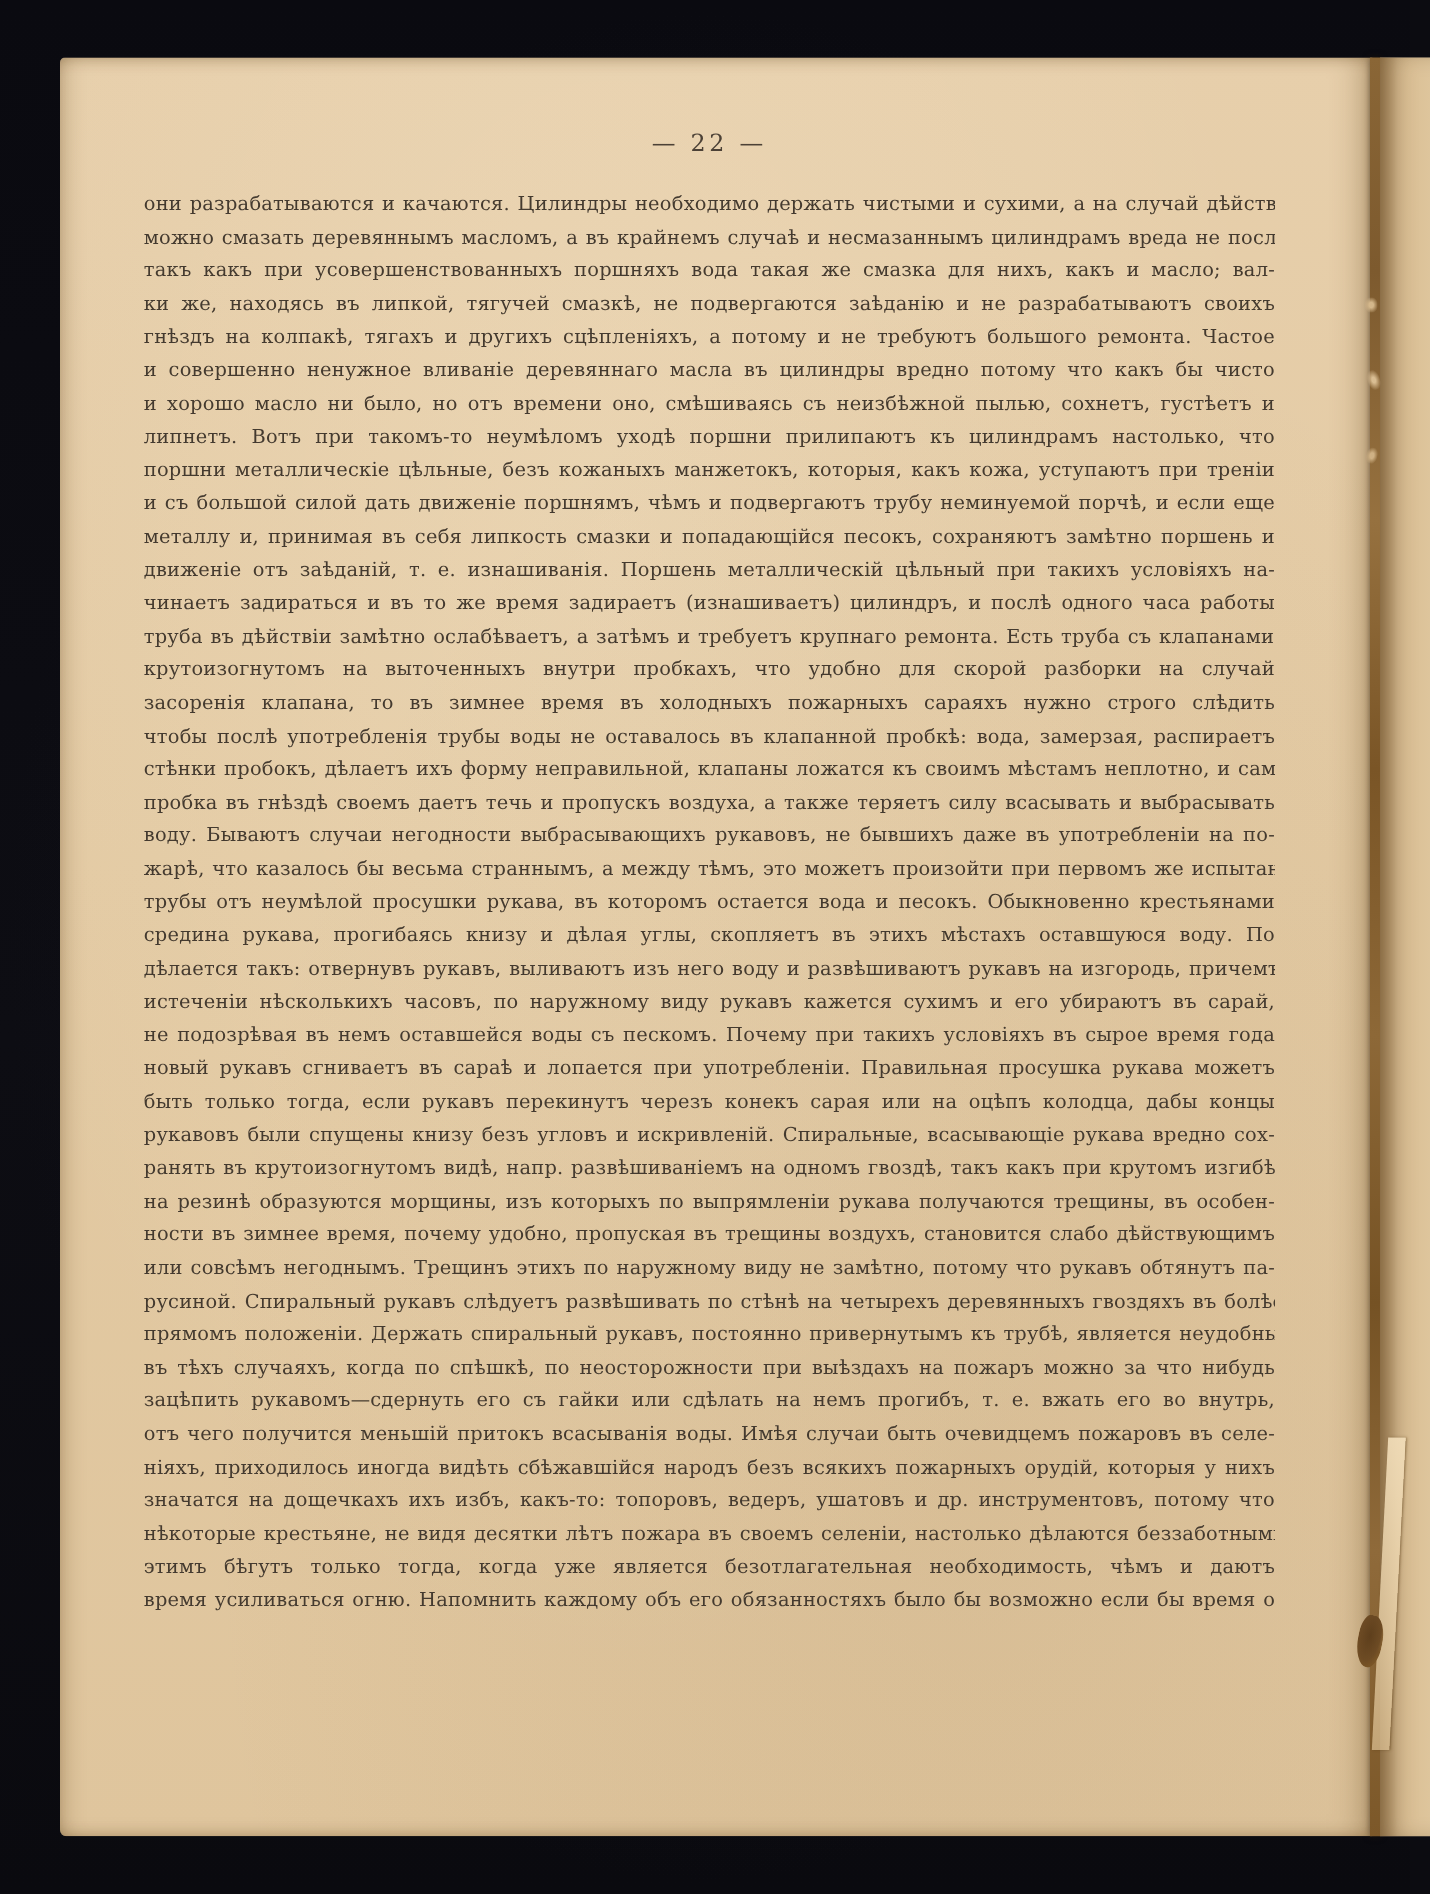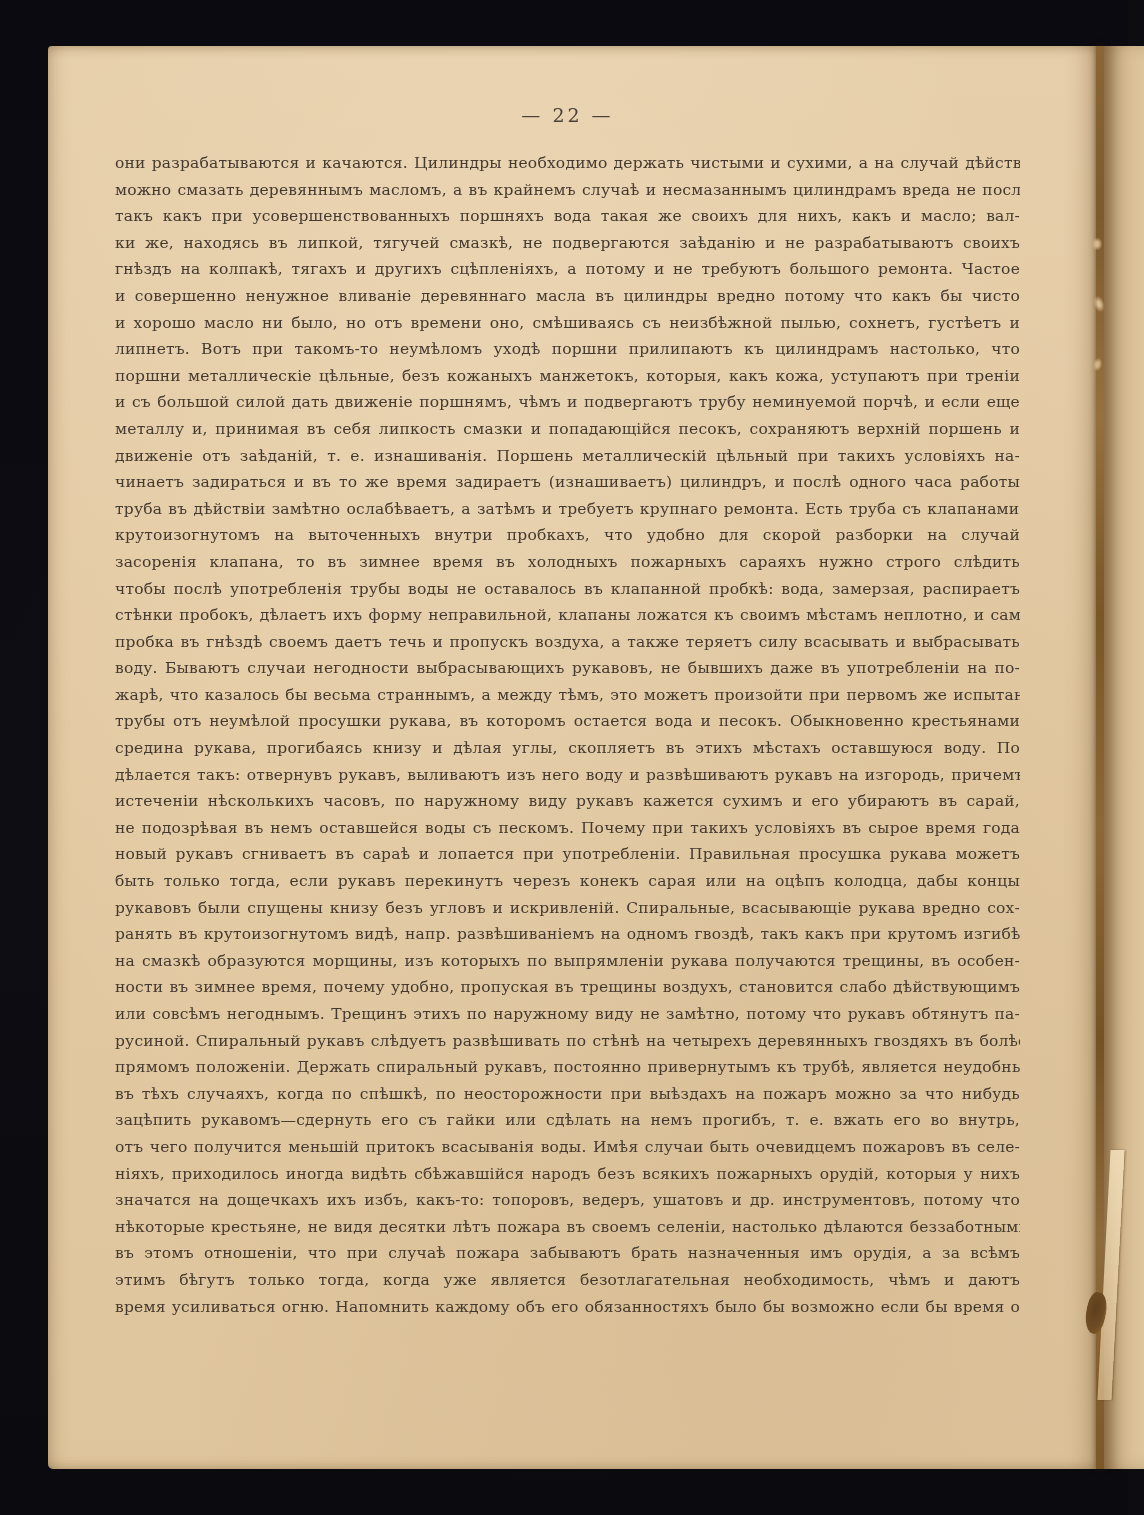--- a/index.html
+++ b/index.html
@@ -136,60 +136,59 @@
 </style>
 </head>
 <body>
 
 <div class="scan">
   <div class="left-page">
     <div class="page-number">— 22 —</div>
     <div class="body-text">
         <div class="line">они разрабатываются и качаются. Цилиндры необходимо держать чистыми и сухими, а на случай дѣйствія</div>
         <div class="line">можно смазать деревяннымъ масломъ, а въ крайнемъ случаѣ и несмазаннымъ цилиндрамъ вреда не послѣдуетъ,</div>
-        <div class="line">такъ какъ при усовершенствованныхъ поршняхъ вода такая же своихъ для нихъ, какъ и масло; вал-</div>
+        <div class="line">такъ какъ при усовершенствованныхъ поршняхъ вода такая же смазка для нихъ, какъ и масло; вал-</div>
         <div class="line">ки же, находясь въ липкой, тягучей смазкѣ, не подвергаются заѣданію и не разрабатываютъ своихъ</div>
         <div class="line">гнѣздъ на колпакѣ, тягахъ и другихъ сцѣпленіяхъ, а потому и не требуютъ большого ремонта. Частое</div>
         <div class="line">и совершенно ненужное вливаніе деревяннаго масла въ цилиндры вредно потому что какъ бы чисто</div>
         <div class="line">и хорошо масло ни было, но отъ времени оно, смѣшиваясь съ неизбѣжной пылью, сохнетъ, густѣетъ и</div>
         <div class="line">липнетъ. Вотъ при такомъ-то неумѣломъ уходѣ поршни прилипаютъ къ цилиндрамъ настолько, что</div>
         <div class="line">поршни металлическіе цѣльные, безъ кожаныхъ манжетокъ, которыя, какъ кожа, уступаютъ при треніи</div>
         <div class="line">и съ большой силой дать движеніе поршнямъ, чѣмъ и подвергаютъ трубу неминуемой порчѣ, и если еще</div>
-        <div class="line">металлу и, принимая въ себя липкость смазки и попадающійся песокъ, сохраняютъ верхній поршень и</div>
+        <div class="line">металлу и, принимая въ себя липкость смазки и попадающійся песокъ, сохраняютъ замѣтно поршень и</div>
         <div class="line">движеніе отъ заѣданій, т. е. изнашиванія. Поршень металлическій цѣльный при такихъ условіяхъ на-</div>
         <div class="line">чинаетъ задираться и въ то же время задираетъ (изнашиваетъ) цилиндръ, и послѣ одного часа работы</div>
         <div class="line">труба въ дѣйствіи замѣтно ослабѣваетъ, а затѣмъ и требуетъ крупнаго ремонта. Есть труба съ клапанами,</div>
         <div class="line">крутоизогнутомъ на выточенныхъ внутри пробкахъ, что удобно для скорой разборки на случай</div>
         <div class="line">засоренія клапана, то въ зимнее время въ холодныхъ пожарныхъ сараяхъ нужно строго слѣдить</div>
         <div class="line">чтобы послѣ употребленія трубы воды не оставалось въ клапанной пробкѣ: вода, замерзая, распираетъ</div>
         <div class="line">стѣнки пробокъ, дѣлаетъ ихъ форму неправильной, клапаны ложатся къ своимъ мѣстамъ неплотно, и сама</div>
         <div class="line">пробка въ гнѣздѣ своемъ даетъ течь и пропускъ воздуха, а также теряетъ силу всасывать и выбрасывать</div>
         <div class="line">воду. Бываютъ случаи негодности выбрасывающихъ рукавовъ, не бывшихъ даже въ употребленіи на по-</div>
         <div class="line">жарѣ, что казалось бы весьма страннымъ, а между тѣмъ, это можетъ произойти при первомъ же испытаніи</div>
         <div class="line">трубы отъ неумѣлой просушки рукава, въ которомъ остается вода и песокъ. Обыкновенно крестьянами</div>
         <div class="line">средина рукава, прогибаясь книзу и дѣлая углы, скопляетъ въ этихъ мѣстахъ оставшуюся воду. По</div>
         <div class="line">дѣлается такъ: отвернувъ рукавъ, выливаютъ изъ него воду и развѣшиваютъ рукавъ на изгородь, причемъ</div>
         <div class="line">истеченіи нѣсколькихъ часовъ, по наружному виду рукавъ кажется сухимъ и его убираютъ въ сарай,</div>
         <div class="line">не подозрѣвая въ немъ оставшейся воды съ пескомъ. Почему при такихъ условіяхъ въ сырое время года</div>
         <div class="line">новый рукавъ сгниваетъ въ сараѣ и лопается при употребленіи. Правильная просушка рукава можетъ</div>
         <div class="line">быть только тогда, если рукавъ перекинутъ черезъ конекъ сарая или на оцѣпъ колодца, дабы концы</div>
         <div class="line">рукавовъ были спущены книзу безъ угловъ и искривленій. Спиральные, всасывающіе рукава вредно сох-</div>
         <div class="line">ранять въ крутоизогнутомъ видѣ, напр. развѣшиваніемъ на одномъ гвоздѣ, такъ какъ при крутомъ изгибѣ</div>
-        <div class="line">на смазкѣ образуются морщины, изъ которыхъ по выпрямленіи рукава получаются трещины, въ особен-</div>
+        <div class="line">на резинѣ образуются морщины, изъ которыхъ по выпрямленіи рукава получаются трещины, въ особен-</div>
         <div class="line">ности въ зимнее время, почему удобно, пропуская въ трещины воздухъ, становится слабо дѣйствующимъ</div>
         <div class="line">или совсѣмъ негоднымъ. Трещинъ этихъ по наружному виду не замѣтно, потому что рукавъ обтянутъ па-</div>
         <div class="line">русиной. Спиральный рукавъ слѣдуетъ развѣшивать по стѣнѣ на четырехъ деревянныхъ гвоздяхъ въ болѣе</div>
         <div class="line">прямомъ положеніи. Держать спиральный рукавъ, постоянно привернутымъ къ трубѣ, является неудобнымъ</div>
         <div class="line">въ тѣхъ случаяхъ, когда по спѣшкѣ, по неосторожности при выѣздахъ на пожаръ можно за что нибудь</div>
         <div class="line">зацѣпить рукавомъ—сдернуть его съ гайки или сдѣлать на немъ прогибъ, т. е. вжать его во внутрь,</div>
         <div class="line">отъ чего получится меньшій притокъ всасыванія воды. Имѣя случаи быть очевидцемъ пожаровъ въ селе-</div>
         <div class="line">ніяхъ, приходилось иногда видѣть сбѣжавшійся народъ безъ всякихъ пожарныхъ орудій, которыя у нихъ</div>
         <div class="line">значатся на дощечкахъ ихъ избъ, какъ-то: топоровъ, ведеръ, ушатовъ и др. инструментовъ, потому что</div>
         <div class="line">нѣкоторые крестьяне, не видя десятки лѣтъ пожара въ своемъ селеніи, настолько дѣлаются беззаботными</div>
-        <div class="line">въ этомъ отношеніи, что при случаѣ пожара забываютъ брать назначенныя имъ орудія, а за всѣмъ</div>
         <div class="line">этимъ бѣгутъ только тогда, когда уже является безотлагательная необходимость, чѣмъ и даютъ</div>
         <div class="line">время усиливаться огню. Напомнить каждому объ его обязанностяхъ было бы возможно если бы время отъ</div>
       </div>
   </div>
   <div class="gutter-fold"></div>
   <div class="right-page-edge"></div>
   <div class="torn-strip"></div>
   <div class="paper-tear"></div>
   <div class="fold-nick-1"></div>
   <div class="fold-nick-2"></div>

